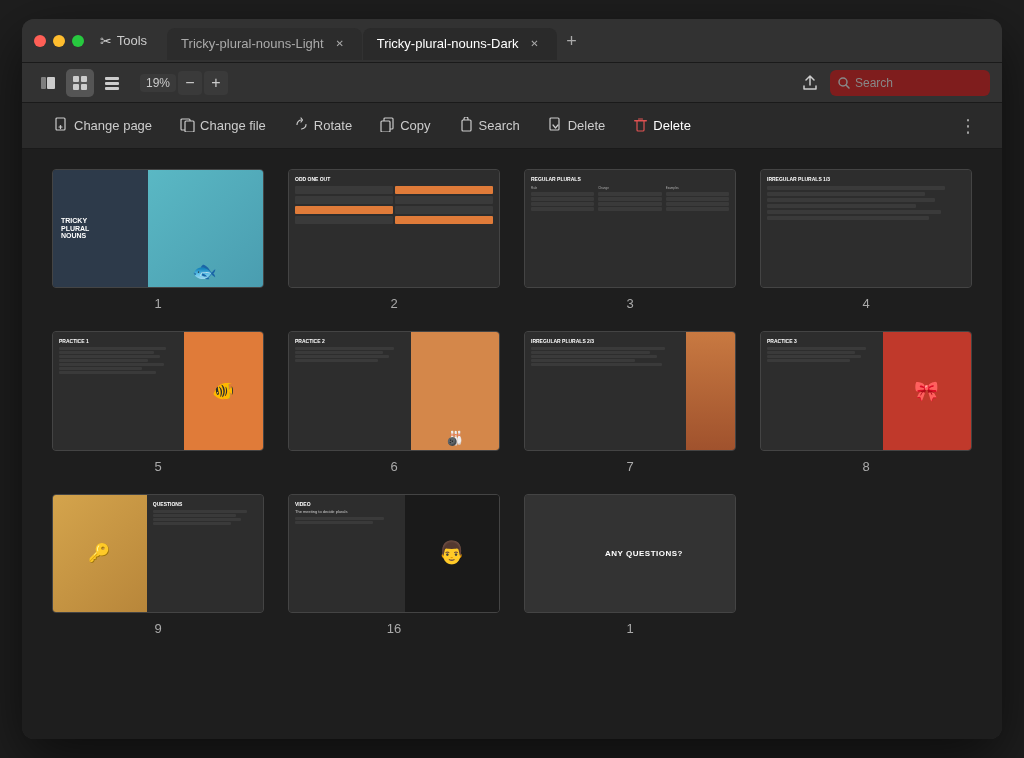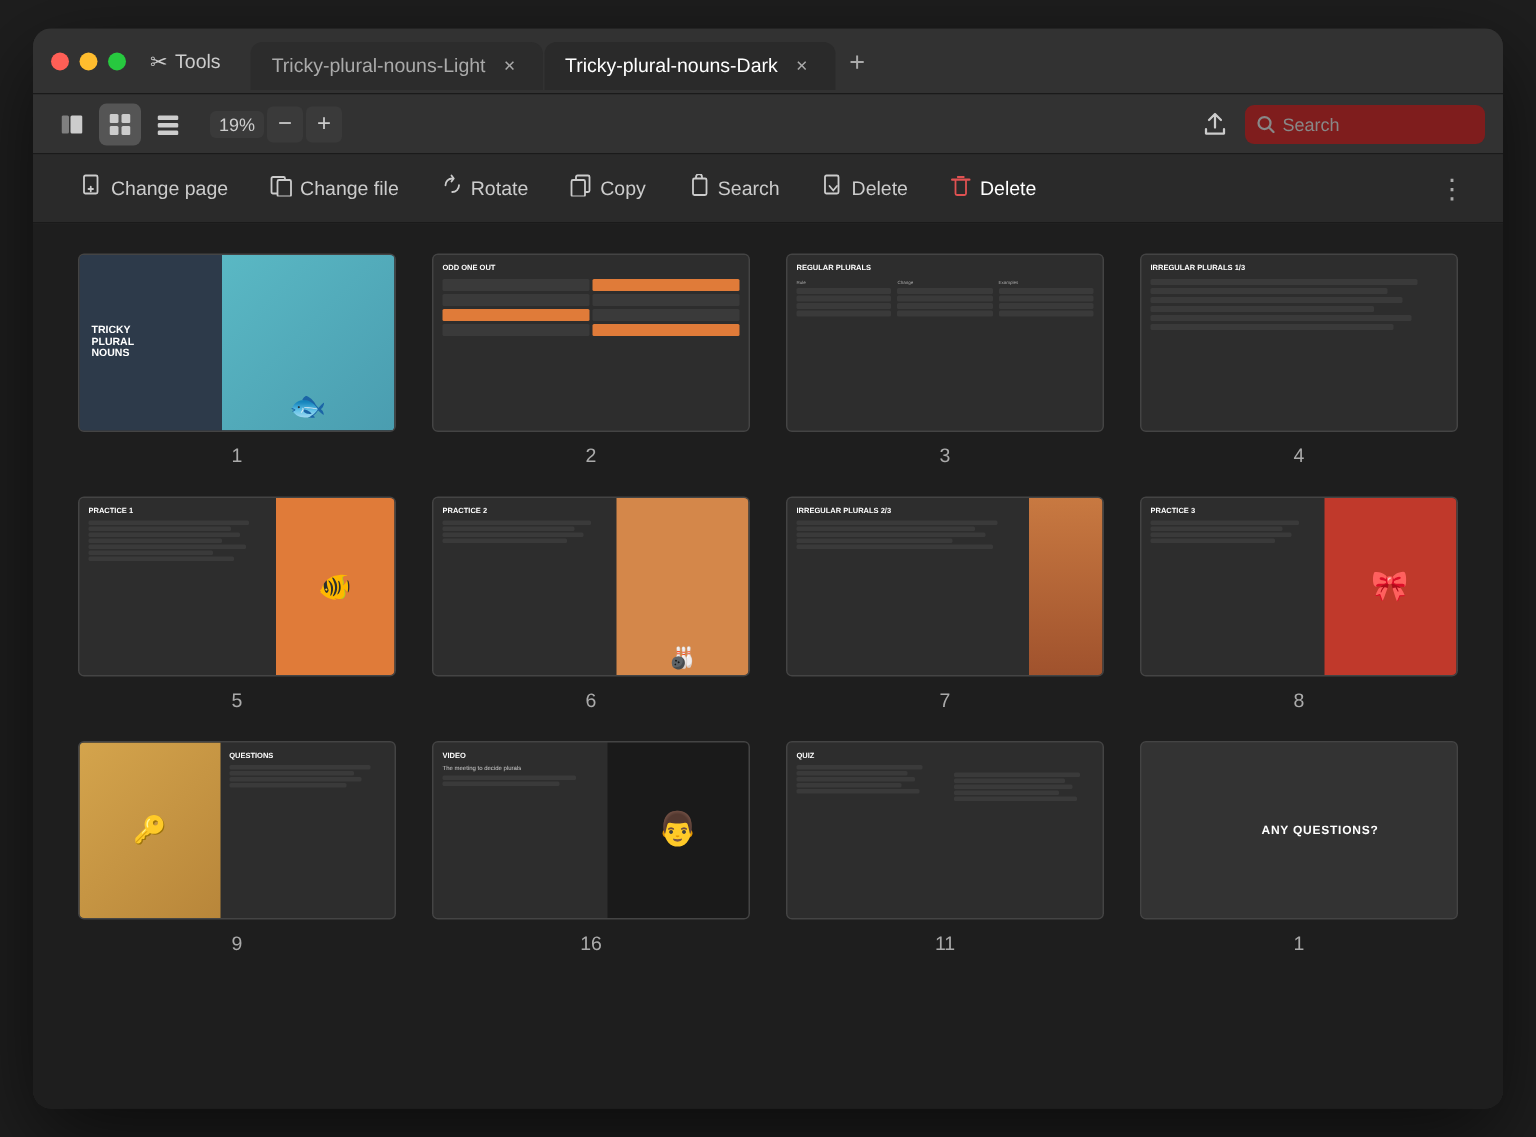--- a/index.html
+++ b/index.html
@@ -695,48 +695,20 @@
               </div>
               <div class="s10-right">
                 <span class="person-face">👨</span>
               </div>
             </div>
           </div>
         </div>
         <span class="slide-number">16</span>
       </div>
 
-      <div class="slide-item">
-        <div class="slide-thumb">
-          <div class="slide-inner">
-            <div class="s11-bg">
-              <div class="s11-left">
-                <div class="s11-title">QUIZ</div>
-                <div class="s5-rows">
-                  <div class="s5-row" style="width:90%"></div>
-                  <div class="s5-row" style="width:80%"></div>
-                  <div class="s5-row" style="width:85%"></div>
-                  <div class="s5-row" style="width:75%"></div>
-                  <div class="s5-row" style="width:88%"></div>
-                </div>
-              </div>
-              <div class="s11-right">
-                <div class="s5-rows" style="margin-top:14px">
-                  <div class="s5-row" style="width:90%"></div>
-                  <div class="s5-row" style="width:80%"></div>
-                  <div class="s5-row" style="width:85%"></div>
-                  <div class="s5-row" style="width:75%"></div>
-                  <div class="s5-row" style="width:88%"></div>
-                </div>
-              </div>
-            </div>
-          </div>
-        </div>
-        <span class="slide-number">11</span>
-      </div>
 
       <div class="slide-item">
         <div class="slide-thumb">
           <div class="slide-inner">
             <div class="s12-bg">
               <div class="s12-text">ANY QUESTIONS?</div>
             </div>
           </div>
         </div>
         <span class="slide-number">1</span>

